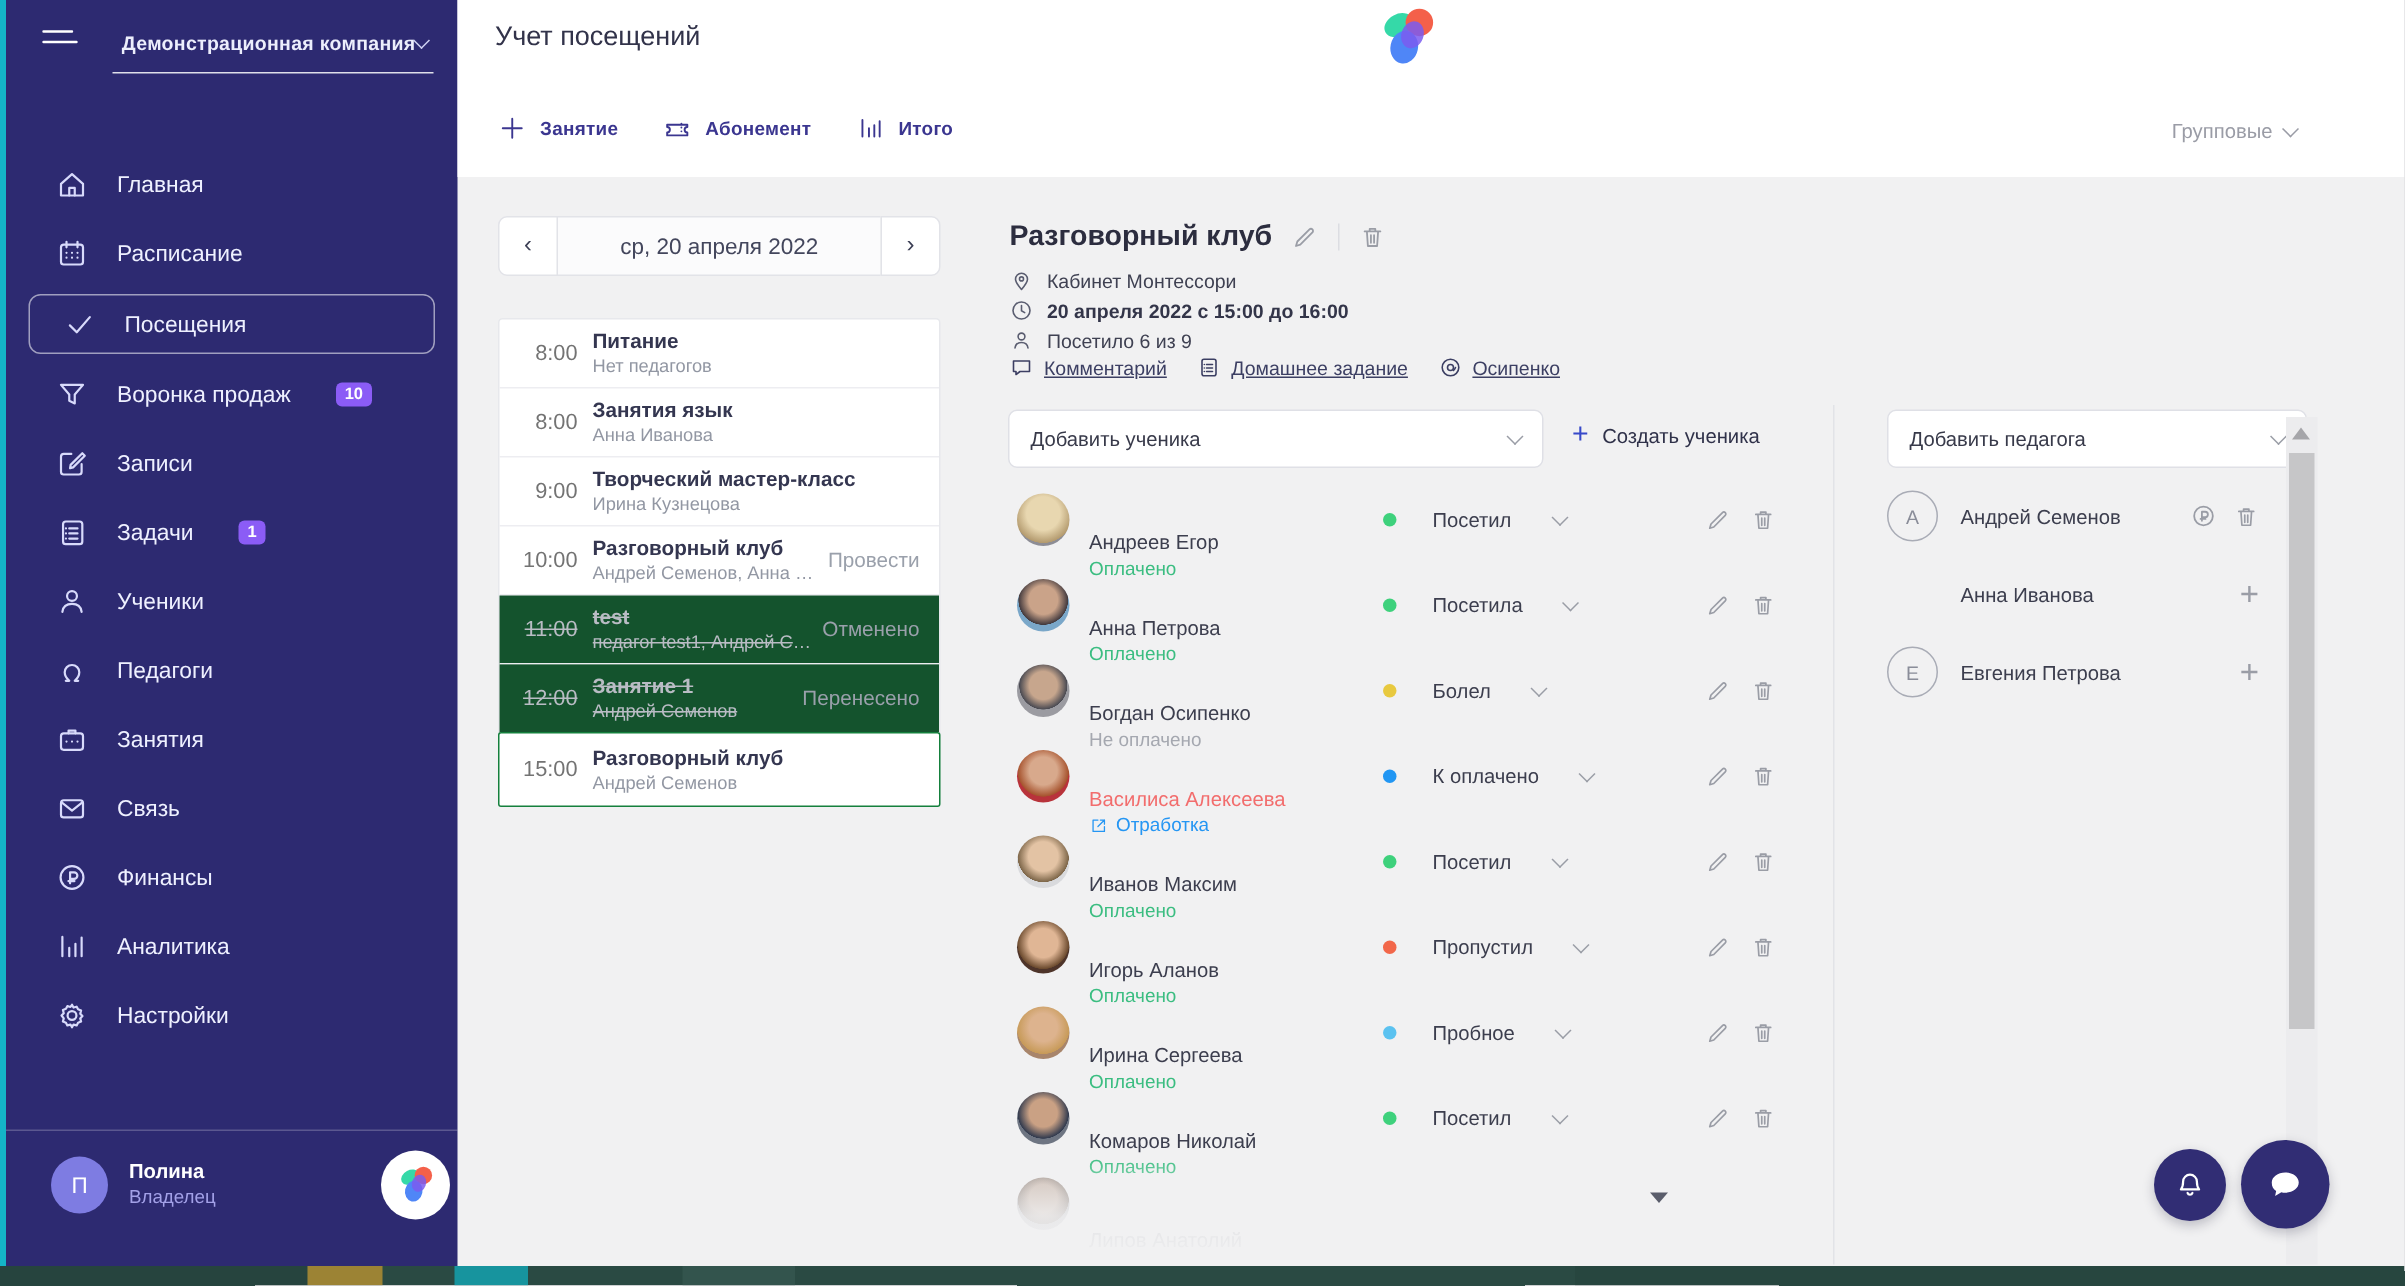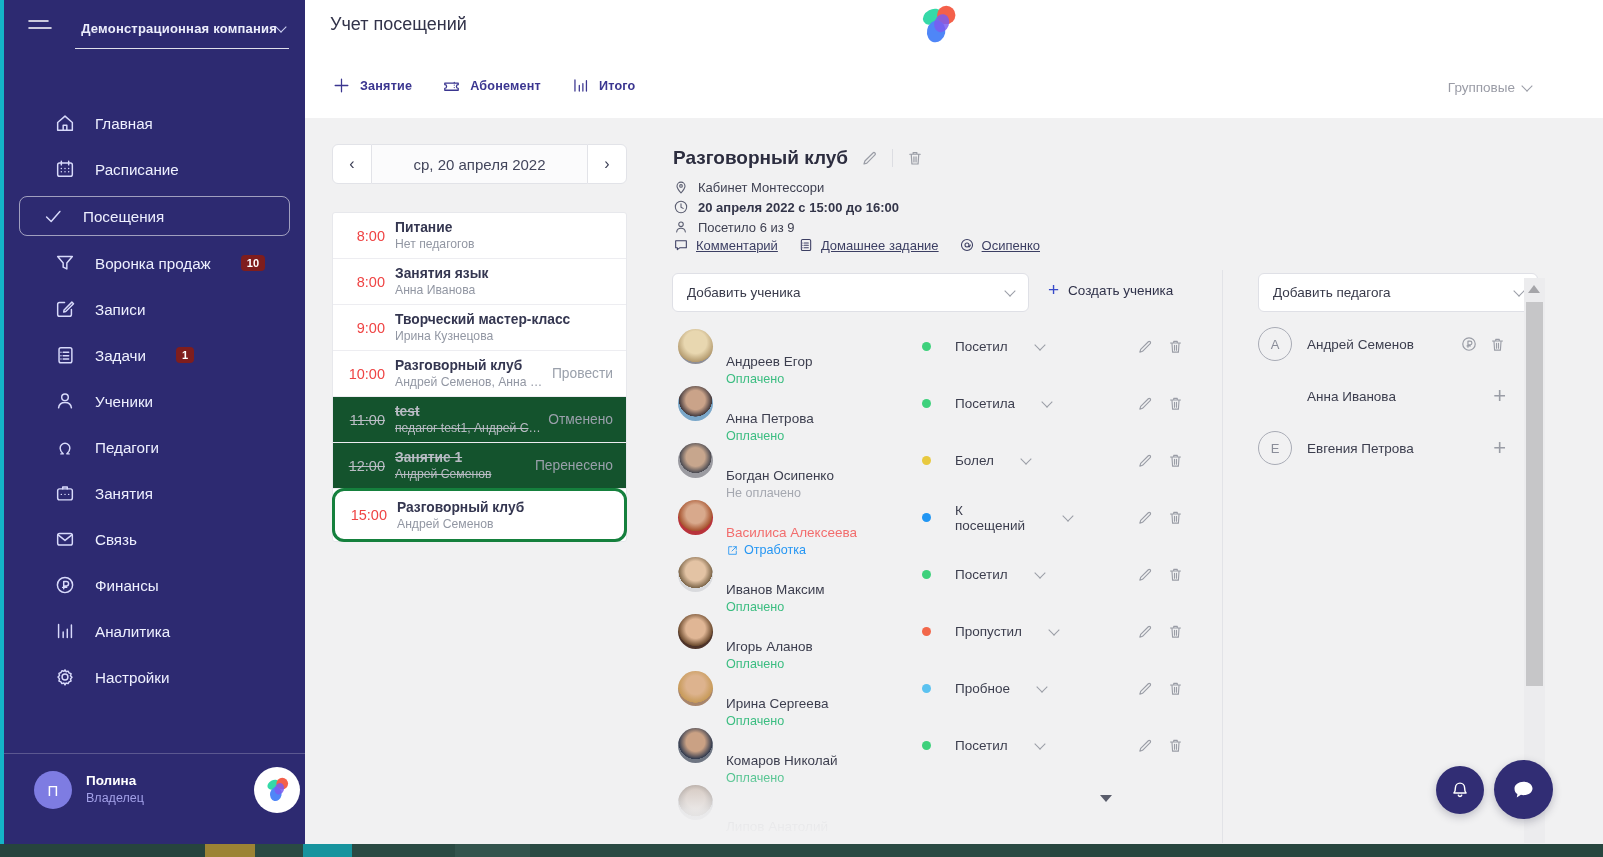--- a/index.html
+++ b/index.html
@@ -18,25 +18,25 @@
   .sb-head{position:absolute;left:0;top:0;width:100%;height:56px;}
   .burger{position:absolute;left:22px;top:14px;width:28px;height:22px;color:#fff;cursor:pointer;}
   .company{position:absolute;left:71px;top:8px;width:214px;height:40px;border-bottom:1px solid rgba(255,255,255,.85);
            display:flex;align-items:center;justify-content:flex-end;cursor:pointer;}
   .company .cname{font-size:13px;font-weight:700;letter-spacing:.2px;}
   .chev{width:7px;height:7px;border-right:1.6px solid currentColor;border-bottom:1.6px solid currentColor;
         transform:rotate(45deg);display:inline-block;}
   .company .chev{color:#cfd2f2;margin-right:4px;margin-top:-3px;}
 
   .sb-nav{position:absolute;left:0;top:100px;width:100%;}
-  .side-item{display:flex;align-items:center;height:46px;padding-left:50px;gap:19px;font-size:15.2px;
+  .side-item{display:flex;align-items:center;height:46px;padding-left:33px;gap:19px;font-size:15.2px;
              color:#eef0ff;cursor:pointer;}
   .side-item .icn{width:22px;height:22px;color:#d8dafb;flex:0 0 22px;}
   .side-item.active{height:38px;margin:4px 15px;padding-left:22px;border:1px solid rgba(255,255,255,.55);border-radius:8px;}
-  .badge{background:#7f1d1d;color:#fff;font-size:11px;font-weight:700;border-radius:4px;
+  .badge{background:#8b5cf6;color:#fff;font-size:11px;font-weight:700;border-radius:4px;
          padding:2.5px 6px;margin-left:11px;line-height:1;}
   .sb-divider{position:absolute;left:0;top:753px;width:100%;height:1px;background:rgba(255,255,255,.22);}
   .sb-user{position:absolute;left:0;top:766px;width:100%;height:58px;}
   .uavatar{position:absolute;left:30px;top:5px;width:38px;height:38px;border-radius:50%;background:#7e7ce2;
            color:#fff;font-size:15px;display:flex;align-items:center;justify-content:center;}
   .uname{position:absolute;left:82px;top:7px;font-size:13.5px;font-weight:700;color:#fff;}
   .urole{position:absolute;left:82px;top:25px;font-size:12.5px;color:#a3a1e8;}
   .sb-logo{position:absolute;left:250px;top:1px;width:46px;height:46px;border-radius:50%;background:#fff;
            display:flex;align-items:center;justify-content:center;cursor:pointer;}
 
@@ -57,29 +57,29 @@
   .date-nav{width:38px;height:38px;background:#fff;border:1px solid #e2e3e8;display:flex;align-items:center;
             justify-content:center;color:#3c3f55;font-size:16px;cursor:pointer;}
   .date-nav.prev{border-radius:6px 0 0 6px;}
   .date-nav.next{border-radius:0 6px 6px 0;}
   .date-box{width:215px;height:38px;background:#fbfbfc;border-top:1px solid #e2e3e8;border-bottom:1px solid #e2e3e8;
             display:flex;align-items:center;justify-content:center;font-size:15px;color:#43465c;cursor:pointer;}
 
   .sch-card{position:absolute;left:332px;top:212px;width:293px;background:#fff;border:1px solid #e7e8ec;border-radius:3px;}
   .sch-row{display:flex;align-items:center;height:45px;border-bottom:1px solid #ededf1;cursor:pointer;}
   .sch-row:last-child{border-bottom:none;}
-  .sch-time{width:38px;margin-left:14px;text-align:right;font-size:14.5px;color:#ef4444;flex:0 0 38px;}
+  .sch-time{width:38px;margin-left:14px;text-align:right;font-size:14.5px;color:#737373;flex:0 0 38px;}
   .sch-main{margin-left:10px;flex:1;min-width:0;}
   .sch-title{font-size:13.8px;font-weight:700;color:#343650;white-space:nowrap;overflow:hidden;text-overflow:ellipsis;}
   .sch-sub{font-size:12.2px;color:#9297a3;margin-top:2px;white-space:nowrap;overflow:hidden;text-overflow:ellipsis;}
   .sch-action{font-size:13.8px;color:#9aa0ab;padding:0 13px 0 6px;flex:0 0 auto;}
   .sch-row.cancelled{background:#14532d;}
   .sch-row.cancelled .sch-time,.sch-row.cancelled .sch-title,.sch-row.cancelled .sch-sub{
       color:#b9bcc4;text-decoration:line-through;}
-  .sch-row.selected{border:3px solid #15803d;height:48px;margin:-1px;background:#fff;border-radius:12px;}
+  .sch-row.selected{border:1px solid #15803d;height:48px;margin:-1px;background:#fff;border-radius:2px;}
 
   
   .lesson-head{position:absolute;left:673px;top:147px;display:flex;align-items:center;gap:13px;}
   .lesson-title{font-size:19px;font-weight:600;color:#2c2d3f;}
   .ic-btn{color:#9a9da6;cursor:pointer;}
   .vsep{width:1px;height:18px;background:#dcdde2;}
   .meta{position:absolute;left:673px;display:flex;align-items:center;gap:9px;font-size:13px;color:#3f4152;}
   .meta .icn{width:16px;height:16px;color:#5a5d70;flex:0 0 16px;}
   .meta.bold{font-weight:700;color:#333549;}
   .lesson-links{position:absolute;left:673px;top:237px;display:flex;gap:20px;}
@@ -576,21 +576,21 @@
           <div class="stu-name alert">Василиса Алексеева</div>
         <div class="stu-sub rework">
           <svg class="ic" viewBox="0 0 24 24" width="13" height="13" stroke-width="2">
               <path d="M14 5h5v5M19 5l-8 8M19 13v6H5V5h6"></path>
             </svg>
           <span>Отработка</span>
           </div>
         </div>
       <div class="stu-status">
         <span class="dot st-blue"></span>
-        <span class="st-label">К посещений</span>
+        <span class="st-label">К оплачено</span>
         <span class="chev"></span>
         </div>
       <div class="row-actions">
         <span class="ic-btn">
             <svg class="ic" viewBox="0 0 24 24" width="17" height="17">
               <path d="M4 20l1.2-4L16 5.3a1.8 1.8 0 0 1 2.6 2.6L7.8 18.8 4 20Z"></path>
             </svg>
           </span>
         <span class="ic-btn">
             <svg class="ic" viewBox="0 0 24 24" width="17" height="17">

